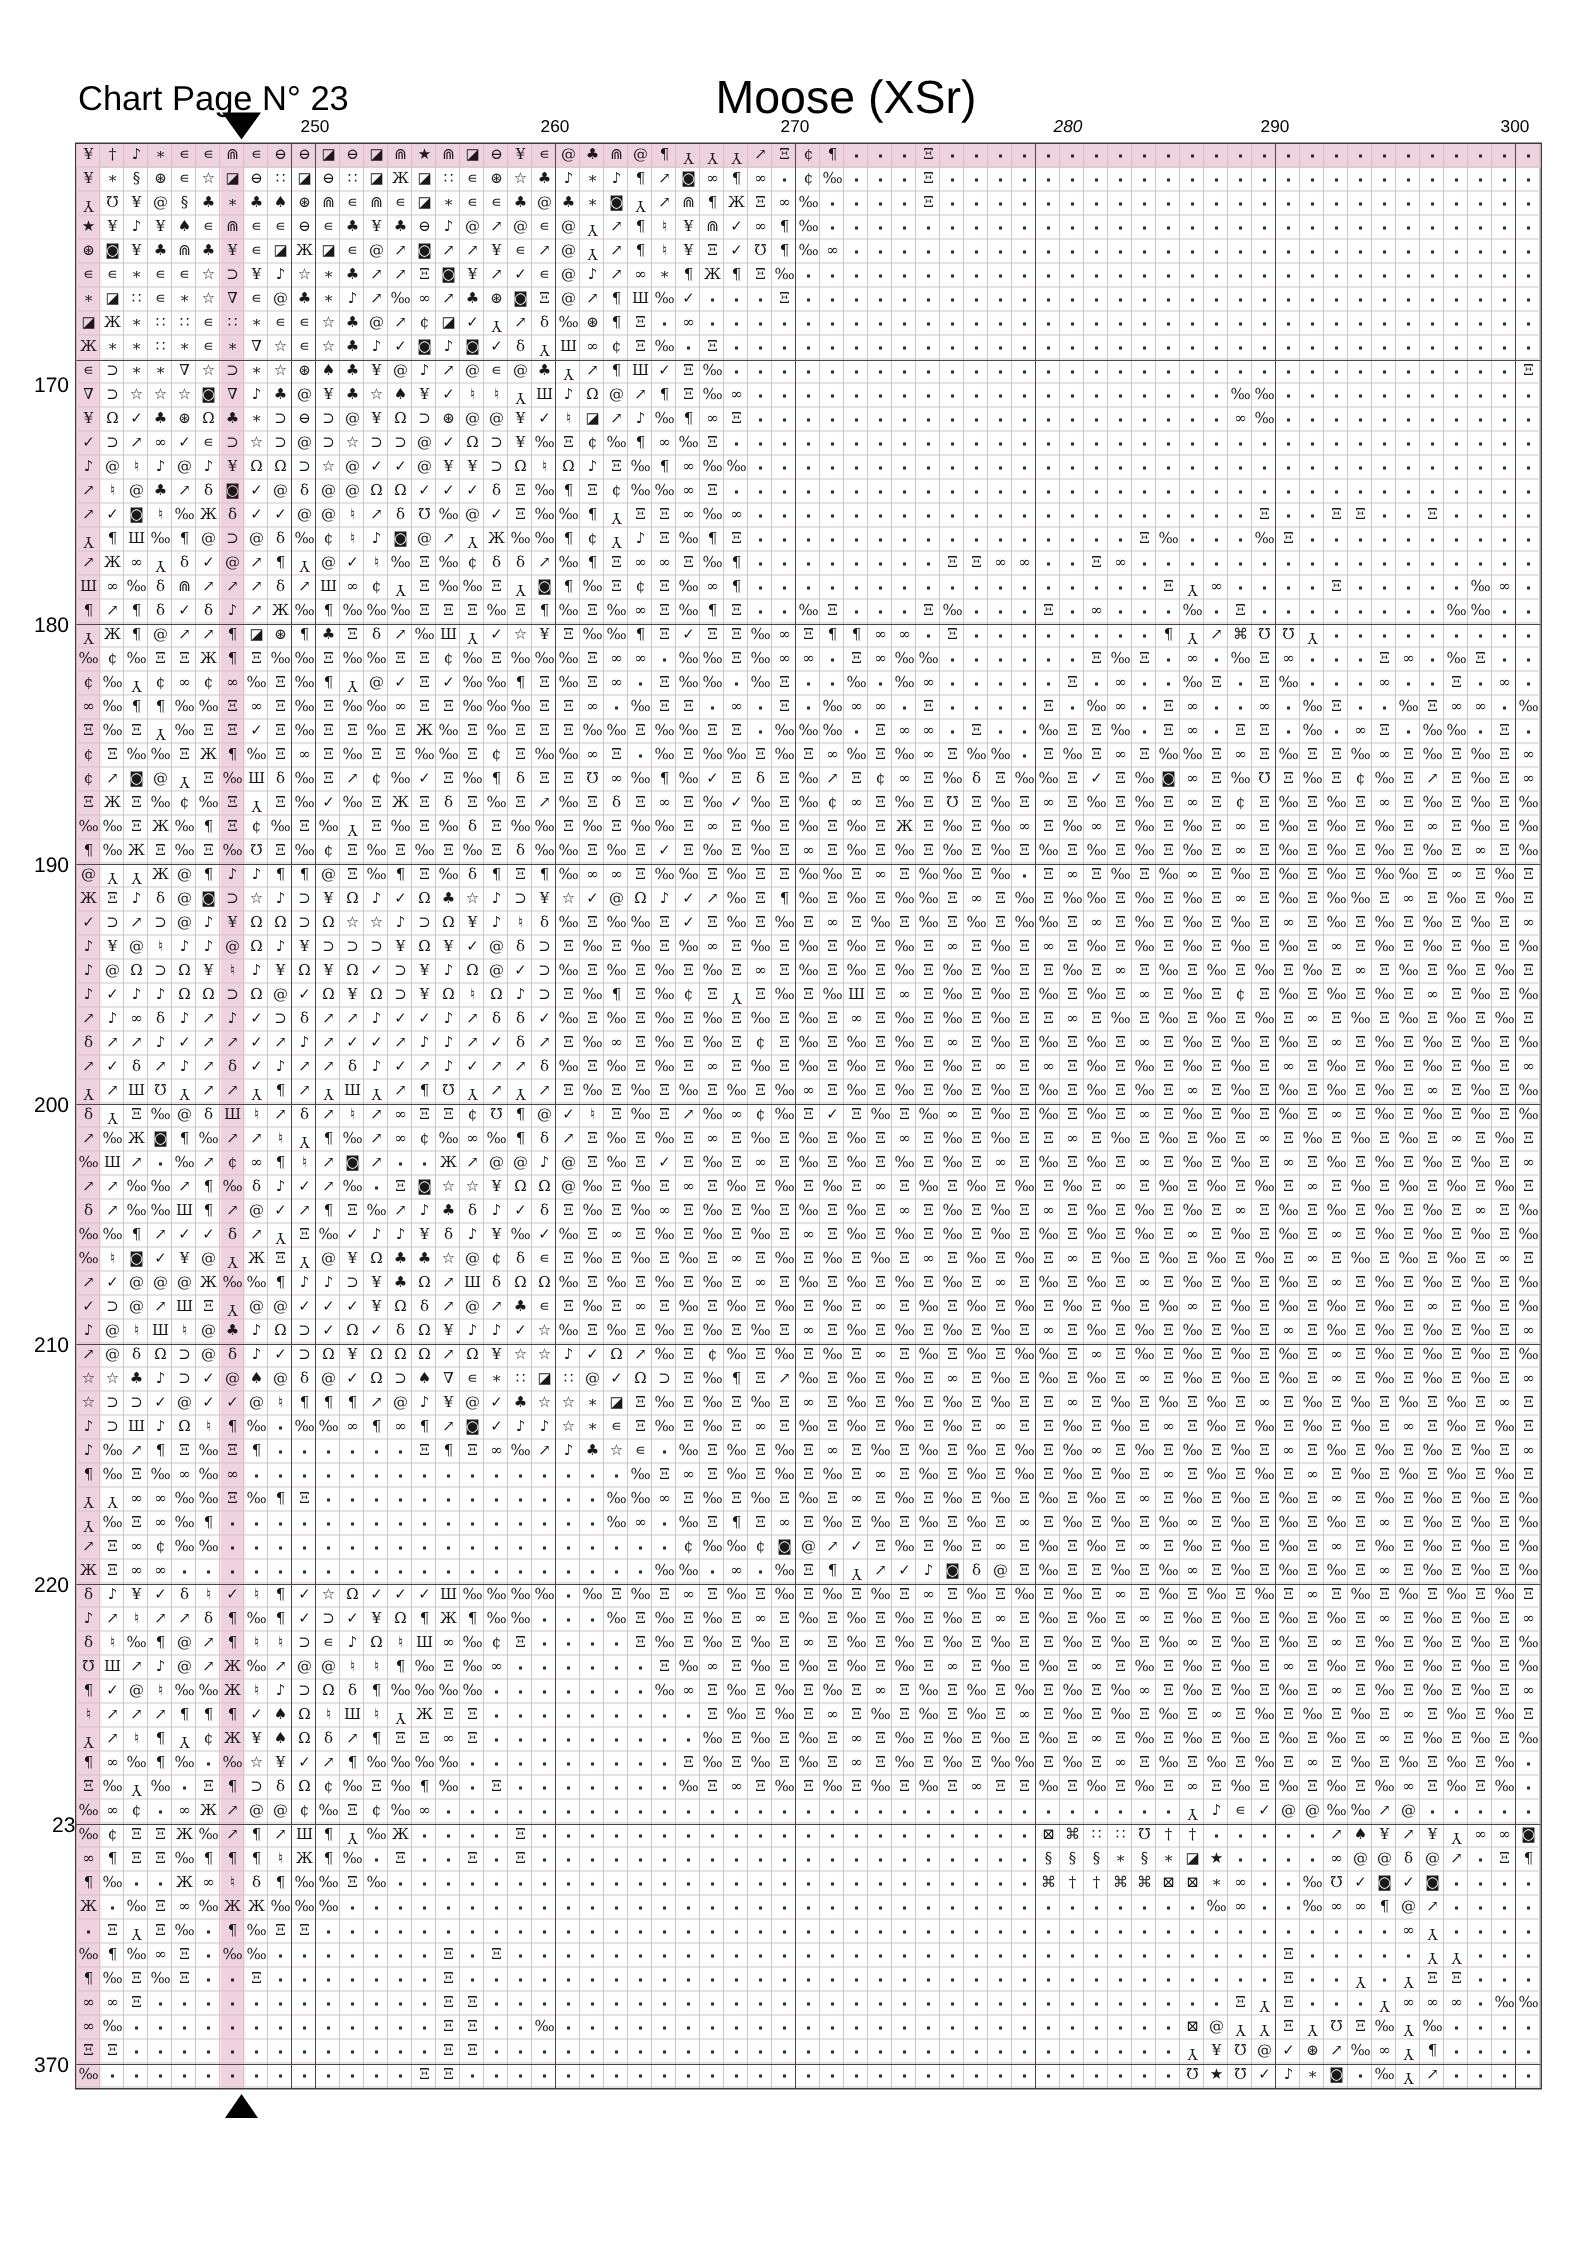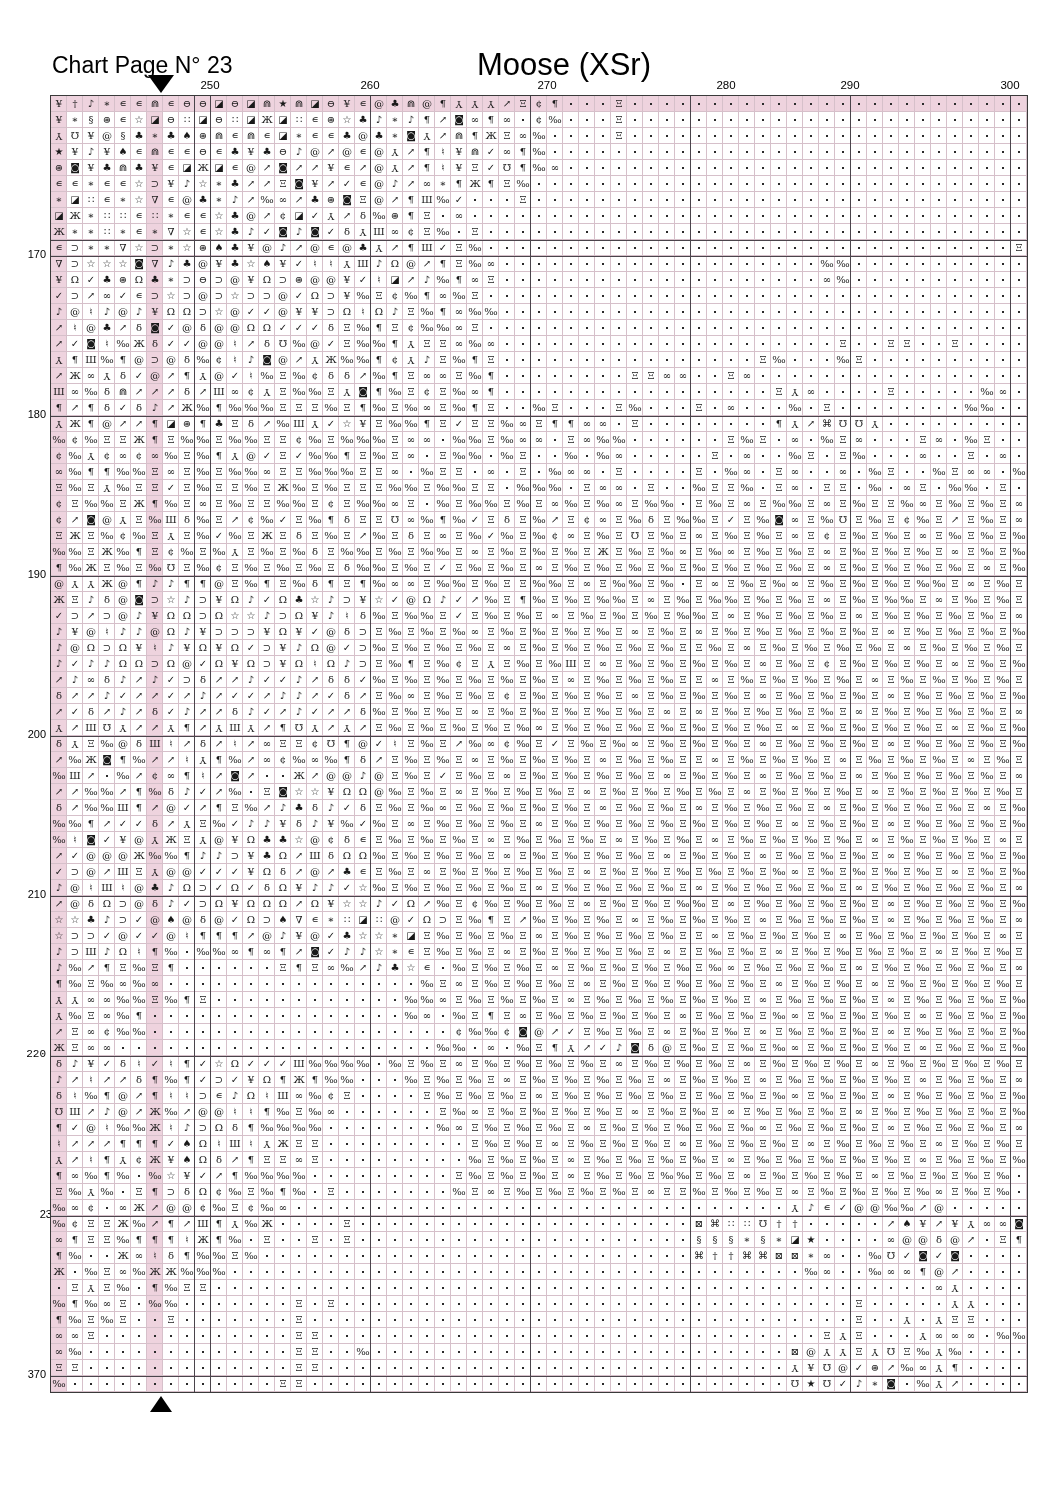--- a/index.html
+++ b/index.html
@@ -26,46 +26,46 @@
         font-family:"DejaVu Serif","DejaVu Sans",serif;color:#191919;overflow:hidden;}
   .cell.rot{transform:rotate(180deg);}
   .cell.dot{position:relative;}
   .cell.dot::after{content:"";position:absolute;left:7px;top:7px;width:2px;height:2px;background:#2a2a2a;}
   .marker{position:absolute;width:0;height:0;z-index:3;}
   .marker-top{left:129px;top:75px;border-left:13px solid transparent;
               border-right:13px solid transparent;border-top:18px solid #000;}
   .marker-bottom{left:131px;top:1396px;border-left:11px solid transparent;
                  border-right:11px solid transparent;border-bottom:16px solid #000;}
   .col-label{position:absolute;top:79px;width:30px;text-align:center;font-size:11.5px;}
-  .row-label{position:absolute;left:0;width:27px;text-align:right;font-size:11px;}
+  .row-label{position:absolute;left:0;width:27px;text-align:right;font-size:14px;}
 </style>
 </head>
 <body>
 
 <div class="page">
 
   <div class="title-left">Chart Page N° 23</div>
 
   <div class="title-center">Moose (XSr)</div>
 
   <div id="colLabels">
       <span class="col-label" style="left: 176px;">250</span>
       <span class="col-label" style="left: 336px;">260</span>
-      <span class="col-label" style="left: 513px;">270</span>
-      <span class="col-label" style="left: 692px;">280</span>
+      <span class="col-label" style="left: 496px;">270</span>
+      <span class="col-label" style="left: 678px; font-style: italic;">280</span>
       <span class="col-label" style="left: 816px;">290</span>
       <span class="col-label" style="left: 976px;">300</span>
     </div>
   <div id="rowLabels">
       <span class="row-label" style="top: 248px;">170</span>
       <span class="row-label" style="top: 408px;">180</span>
       <span class="row-label" style="top: 568px;">190</span>
       <span class="row-label" style="top: 728px;">200</span>
       <span class="row-label" style="top: 888px;">210</span>
-      <span class="row-label" style="top: 1048px; font-family: Liberation Mono, monospace;">220</span>
+      <span class="row-label" style="top: 1048px;">220</span>
       <span class="row-label" style="top: 1208px; padding-left: 12px;">230</span>
       <span class="row-label" style="top: 1368px;">370</span>
     </div>
 
   <div class="marker marker-top"></div>
   <div class="marker marker-bottom"></div>
 
   <div class="board">
     <div class="hl hl-row"></div>
     <div class="hl hl-col"></div>

